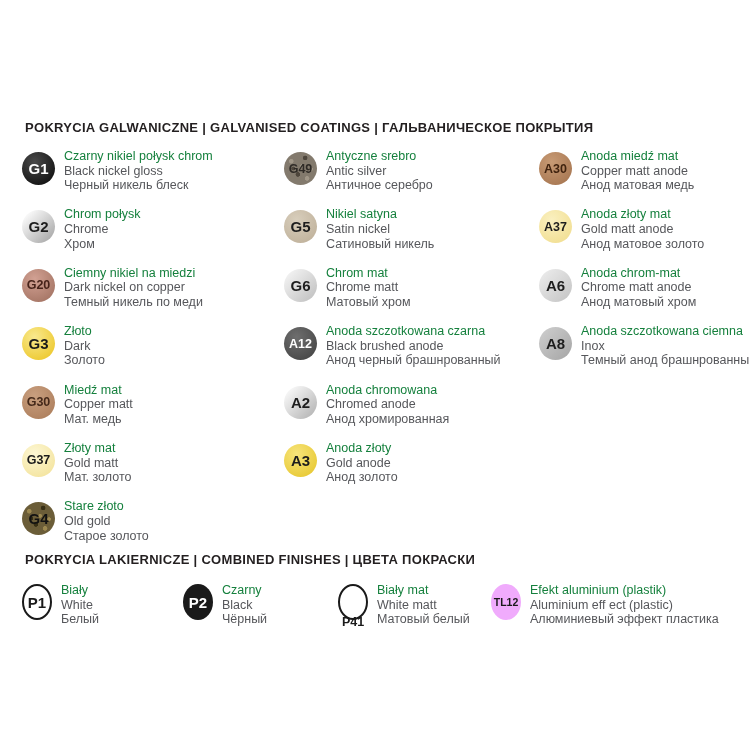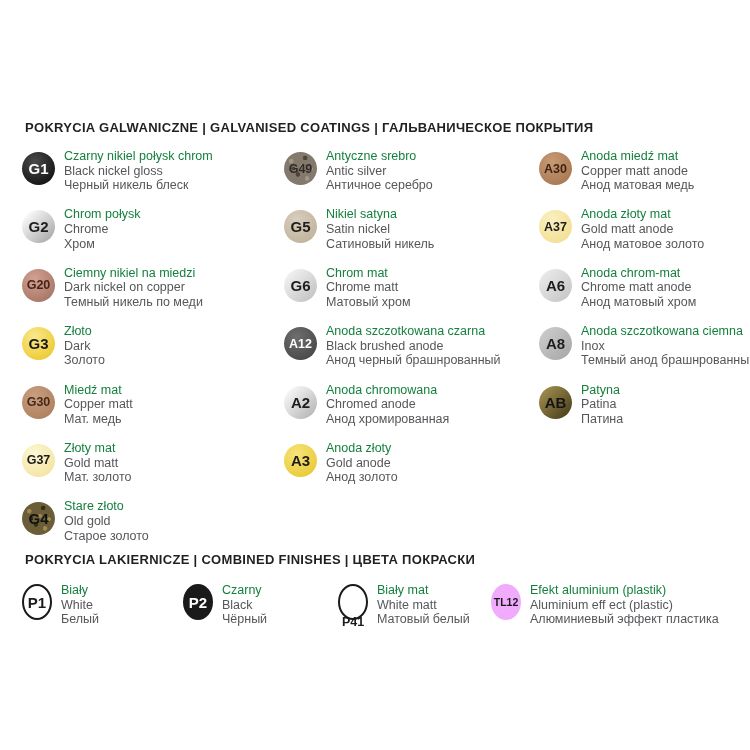--- a/index.html
+++ b/index.html
@@ -225,30 +225,20 @@
     <span class="swatch" style="color: rgb(29, 29, 29); background: linear-gradient(135deg, rgb(204, 204, 204) 8%, rgb(168, 168, 168) 92%);">
       <span class="swatch-code" style="font-size: 15px;">A8</span>
     </span>
     <div class="labels">
       <div class="t-pl">Anoda szczotkowana ciemna</div>
       <div class="t-en">Inox</div>
       <div class="t-ru">Темный анод брашнрованный</div>
     </div>
   </div>
 
-  <div class="item">
-    <span class="swatch" style="color: rgb(20, 20, 20); background: linear-gradient(135deg, rgb(162, 144, 79) 8%, rgb(75, 63, 28) 92%);">
-      <span class="swatch-code" style="font-size: 15px;">AB</span>
-    </span>
-    <div class="labels">
-      <div class="t-pl">Patyna</div>
-      <div class="t-en">Patina</div>
-      <div class="t-ru">Патина</div>
-    </div>
-  </div>
 </div>
     </div>
 
   <h2 class="section-title" id="title-lacq">POKRYCIA LAKIERNICZE | COMBINED FINISHES | ЦВЕТА ПОКРАСКИ</h2>
   <div class="grid" id="grid-lacq">
       <div class="col">
   <div class="item">
     <span class="swatch" style="color: rgb(26, 26, 26); background: rgb(255, 255, 255); border: 2px solid rgb(26, 26, 26);">
       <span class="swatch-code" style="font-size: 15px;">P1</span>
     </span>

